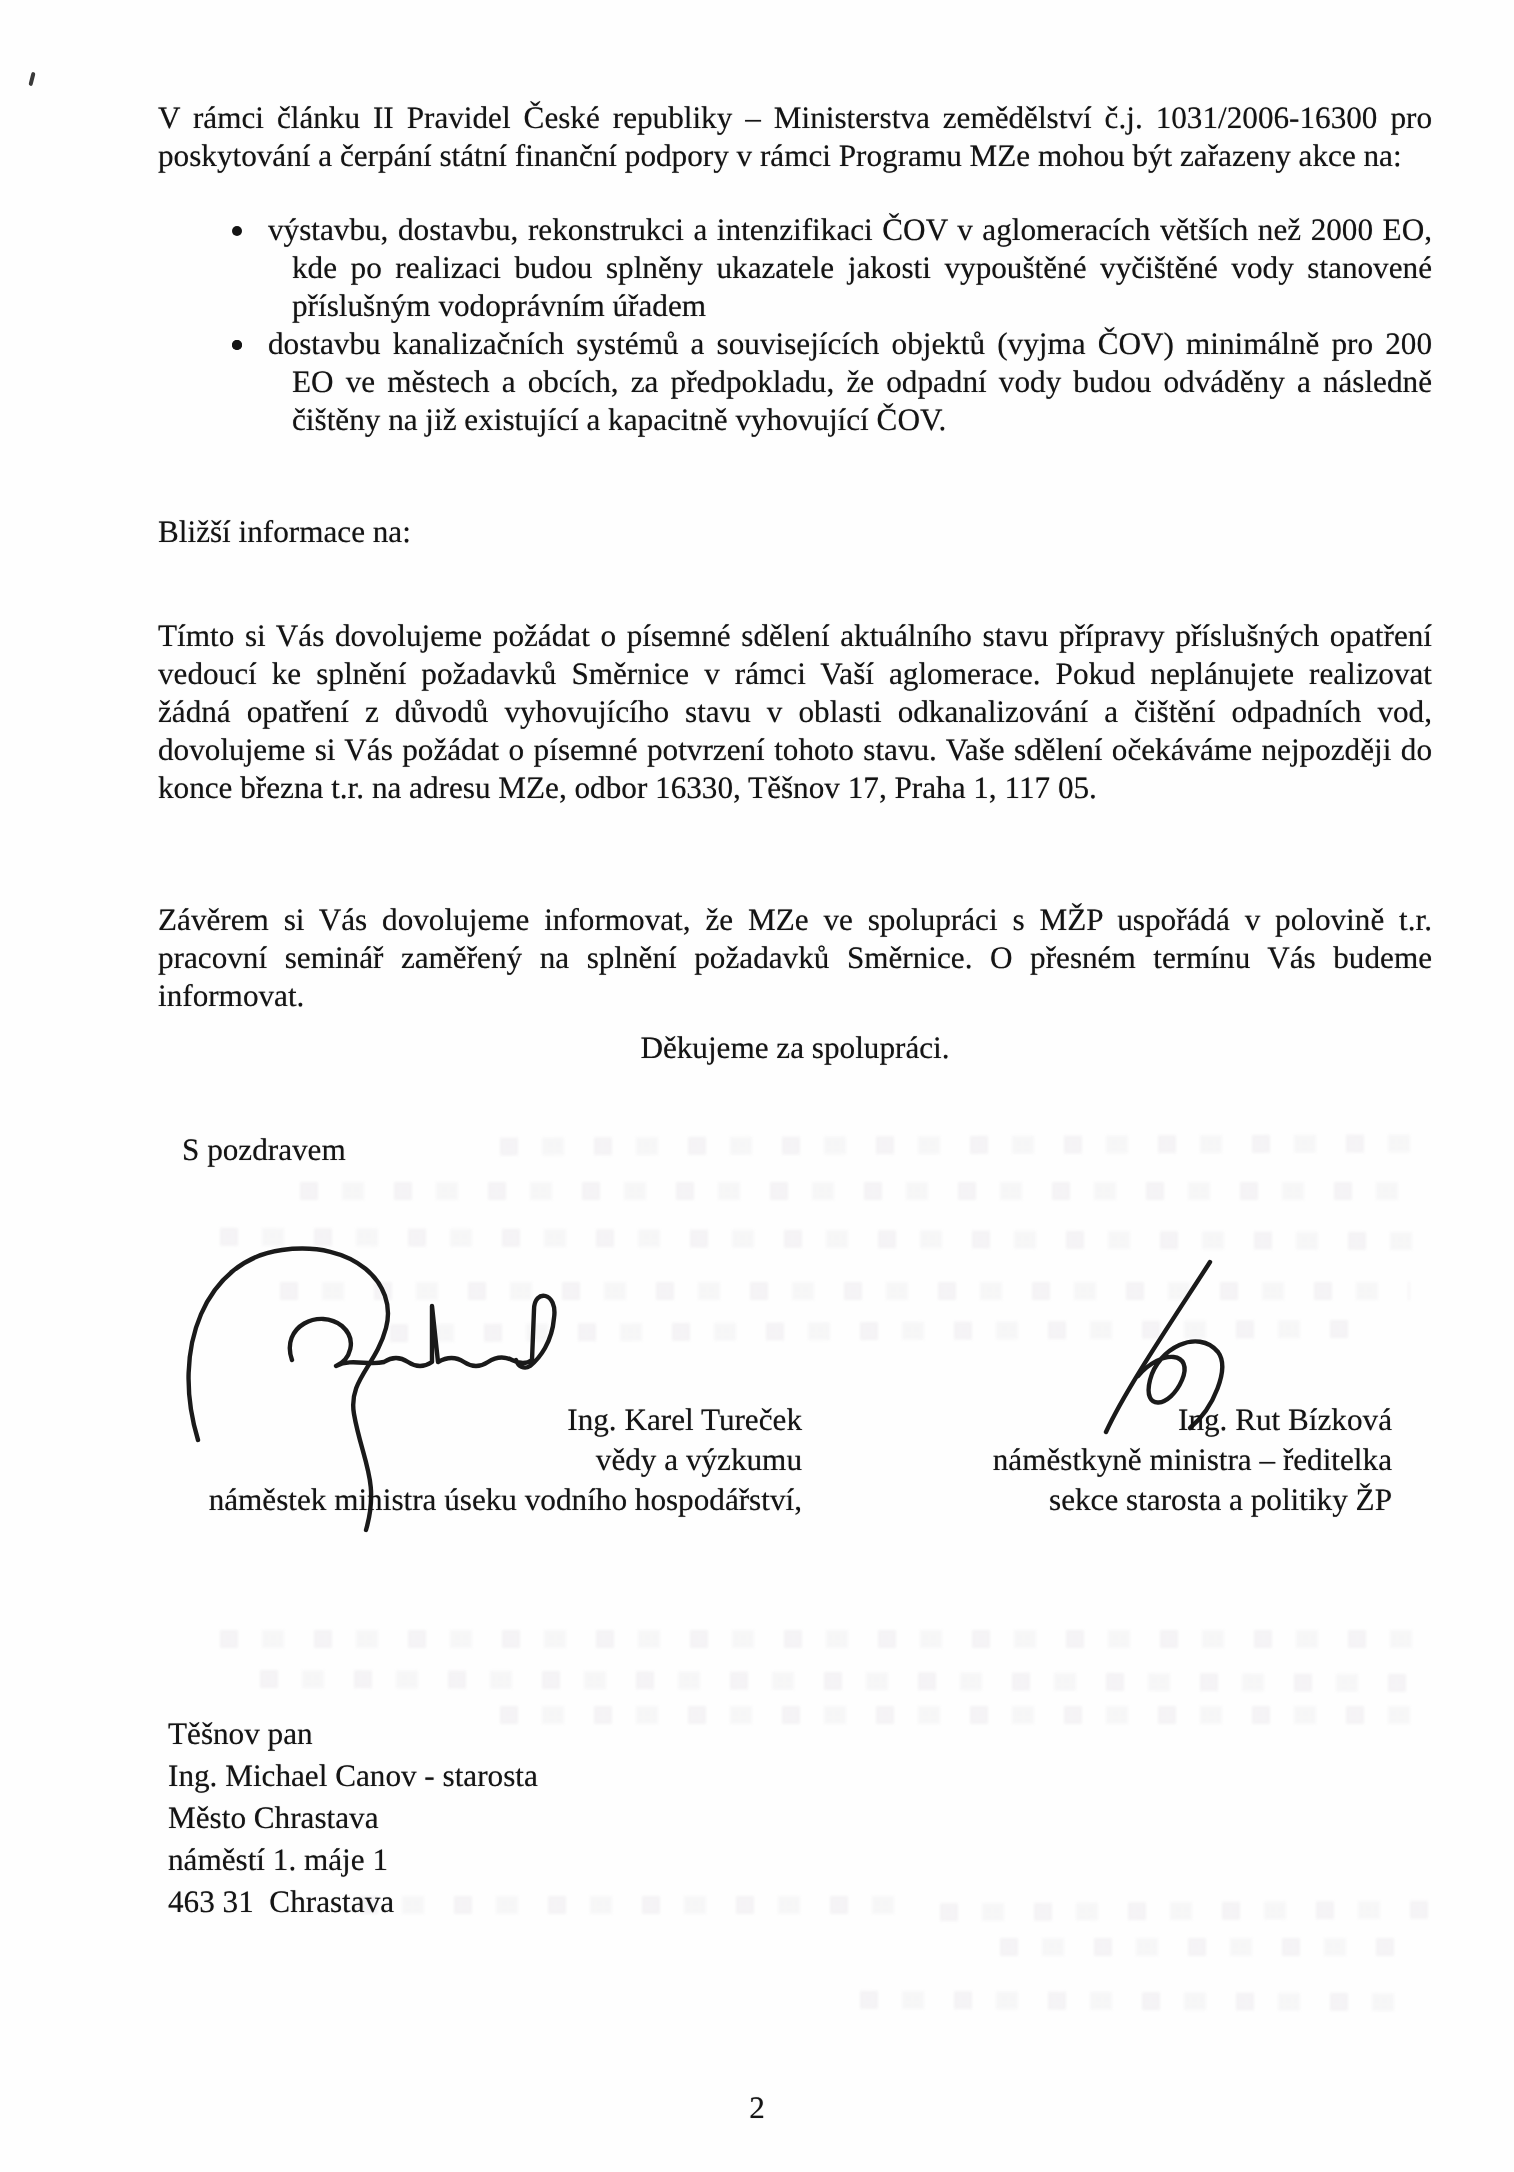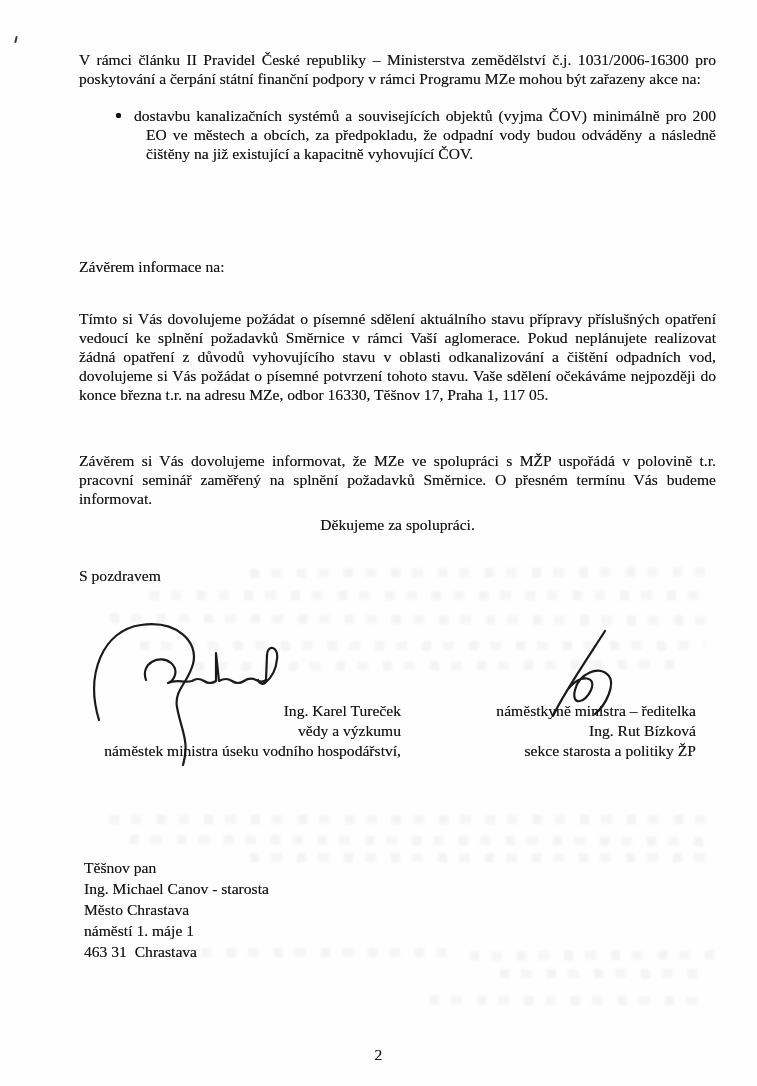--- a/index.html
+++ b/index.html
@@ -32,21 +32,21 @@
   }
   .info-label{top:257px; text-align:left;}
   .info-url{
     position:absolute; left:79px; top:276px; display:inline-block;
     font-size:15.6px; line-height:19px; color:#141414;
     text-decoration:underline; text-underline-offset:3px; cursor:pointer;
   }
   .para-request{top:309px;}
   .para-seminar{top:451px;}
   .thanks{top:515px; text-align:center;}
-  .closing{top:566px; text-align:left;}
+  .closing{top:566px; text-align:left;margin-left:12px;}
 
   .sig-svg{position:absolute;}
   .sig-left-svg{left:86px; top:617px;}
   .sig-right-svg{left:541px; top:626px;}
   .sig-svg path{fill:none; stroke:#1a1a1a; stroke-width:2.2; stroke-linecap:round; stroke-linejoin:round;}
 
   .sig-block{
     position:absolute; text-align:right;
     font-size:15.6px; line-height:20px;
   }
@@ -105,28 +105,31 @@
   <div class="ghost g8"></div>
   <div class="ghost g9"></div>
   <div class="ghost g10"></div>
   <div class="ghost g11"></div>
   <div class="ghost g12"></div>
 
   <p class="body-block intro txt">V rámci článku II Pravidel České republiky – Ministerstva zemědělství č.j. 1031/2006-16300 pro poskytování a čerpání státní finanční podpory v rámci Programu MZe mohou být zařazeny akce na:</p>
 
   <ul class="bullets txt">
     <li class="bullet-item">
+      <span class="dot"></span><span>výstavbu, dostavbu, rekonstrukci a intenzifikaci ČOV v aglomeracích větších než 2000 EO, kde po realizaci budou splněny ukazatele jakosti vypouštěné vyčištěné vody stanovené příslušným vodoprávním úřadem</span>
+    </li>
+    <li class="bullet-item">
       <span class="dot"></span>
     </li>
     <li class="bullet-item">
       <span class="dot"></span><span>dostavbu kanalizačních systémů a souvisejících objektů (vyjma ČOV) minimálně pro 200 EO ve městech a obcích, za předpokladu, že odpadní vody budou odváděny a následně čištěny na již existující a kapacitně vyhovující ČOV.</span>
     </li>
   </ul>
 
-  <p class="body-block info-label txt">Závěrem informace na:</p>
+  <p class="body-block info-label txt">Bližší informace na:</p>
 
 
   <p class="body-block para-request txt">Tímto si Vás dovolujeme požádat o písemné sdělení aktuálního stavu přípravy příslušných opatření vedoucí ke splnění požadavků Směrnice v rámci Vaší aglomerace. Pokud neplánujete realizovat žádná opatření z důvodů vyhovujícího stavu v oblasti odkanalizování a čištění odpadních vod, dovolujeme si Vás požádat o písemné potvrzení tohoto stavu. Vaše sdělení očekáváme nejpozději do konce března t.r. na adresu MZe, odbor 16330, Těšnov 17, Praha 1, 117 05.</p>
 
   <p class="body-block para-seminar txt">Závěrem si Vás dovolujeme informovat, že MZe ve spolupráci s MŽP uspořádá v polovině t.r. pracovní seminář zaměřený na splnění požadavků Směrnice. O přesném termínu Vás budeme informovat.</p>
 
   <p class="body-block thanks txt">Děkujeme za spolupráci.</p>
 
   <p class="body-block closing txt">S pozdravem</p>
 
@@ -140,22 +143,22 @@
     <path d="M28,62 C40,48 56,50 50,64 C44,78 30,80 34,64 C38,48 58,38 68,50 C74,58 66,78 54,88"></path>
   </svg>
 
   <div class="sig-block sig-block-left txt">
     <div>Ing. Karel Tureček</div>
     <div>vědy a výzkumu</div>
     <div>náměstek ministra úseku vodního hospodářství,</div>
   </div>
 
   <div class="sig-block sig-block-right txt">
+    <div>Ing. Rut Bízková</div>
     <div>náměstkyně ministra – ředitelka</div>
-    <div>Ing. Rut Bízková</div>
     <div>sekce starosta a politiky ŽP</div>
   </div>
 
   <div class="address txt">
     <div>Těšnov pan</div>
     <div>Ing. Michael Canov - starosta</div>
     <div>Město Chrastava</div>
     <div>náměstí 1. máje 1</div>
     <div>463 31  Chrastava</div>
   </div>

